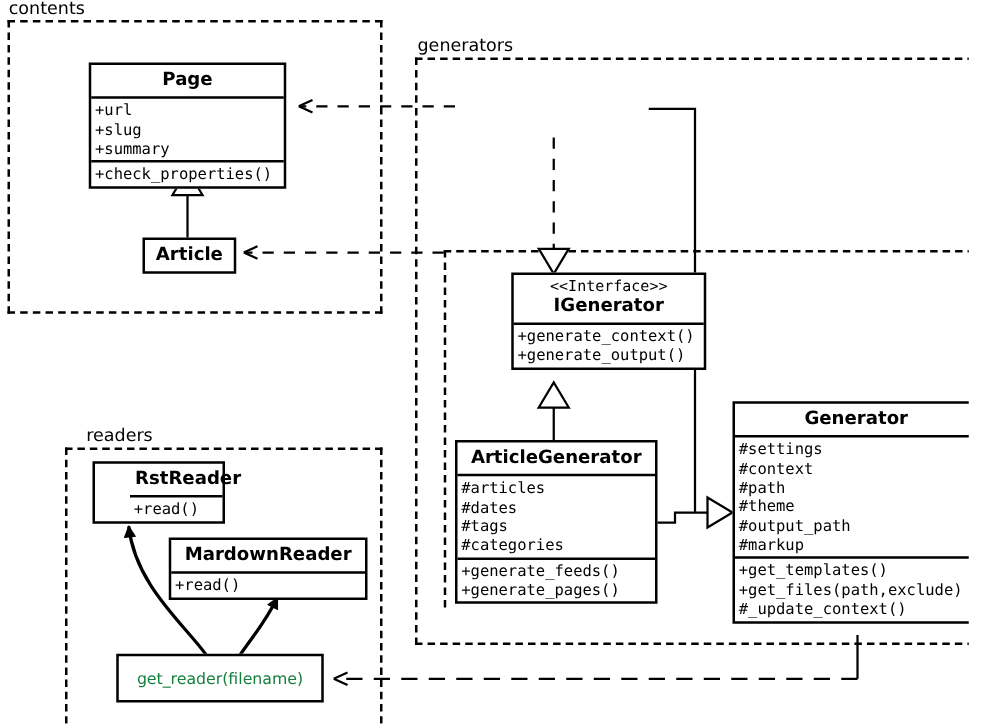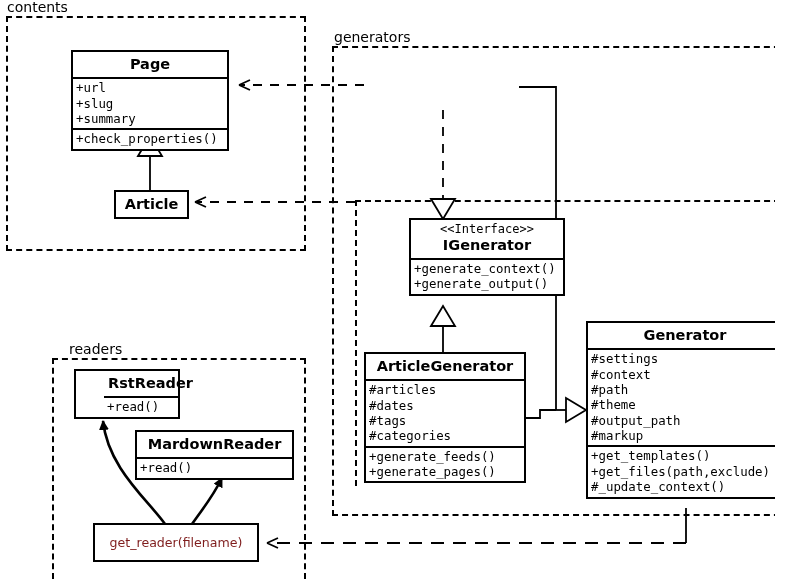--- a/index.html
+++ b/index.html
@@ -75,21 +75,21 @@
   .plainbox {
     position: absolute;
     box-sizing: border-box;
     border: 2px solid #000;
     background: #ffffff;
     display: flex;
     align-items: center;
     justify-content: center;
     font-family: "DejaVu Sans", sans-serif;
     font-size: 12.6px;
-    color: #7f1d1d;
+    color: #15803d;
     z-index: 5;
   }
 
   
   #wires {
     position: absolute;
     left: 0;
     top: 0;
     width: 803px;
     height: 579px;

